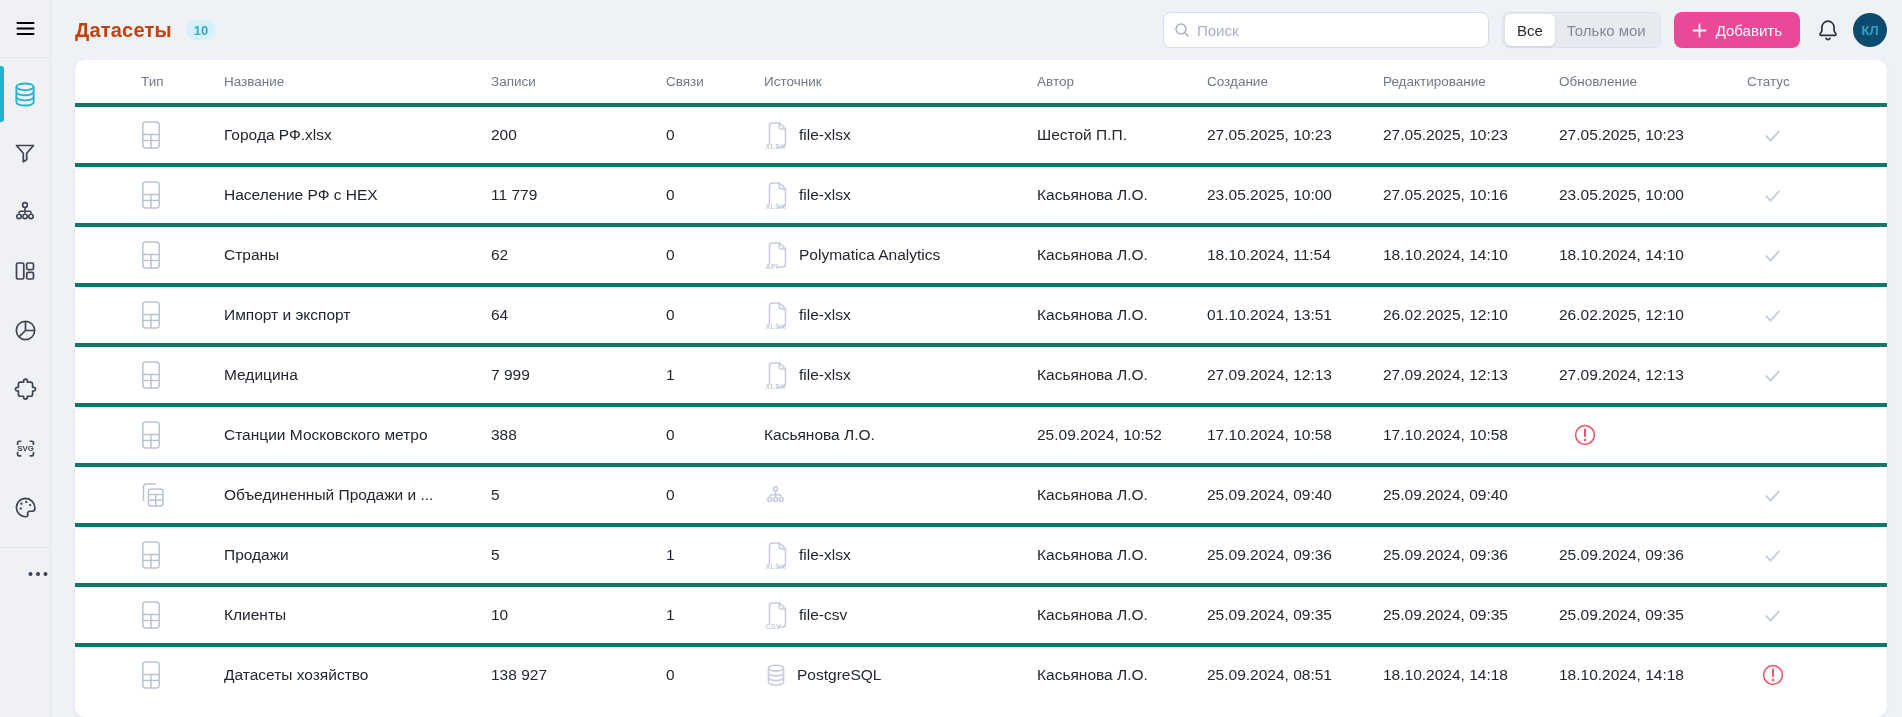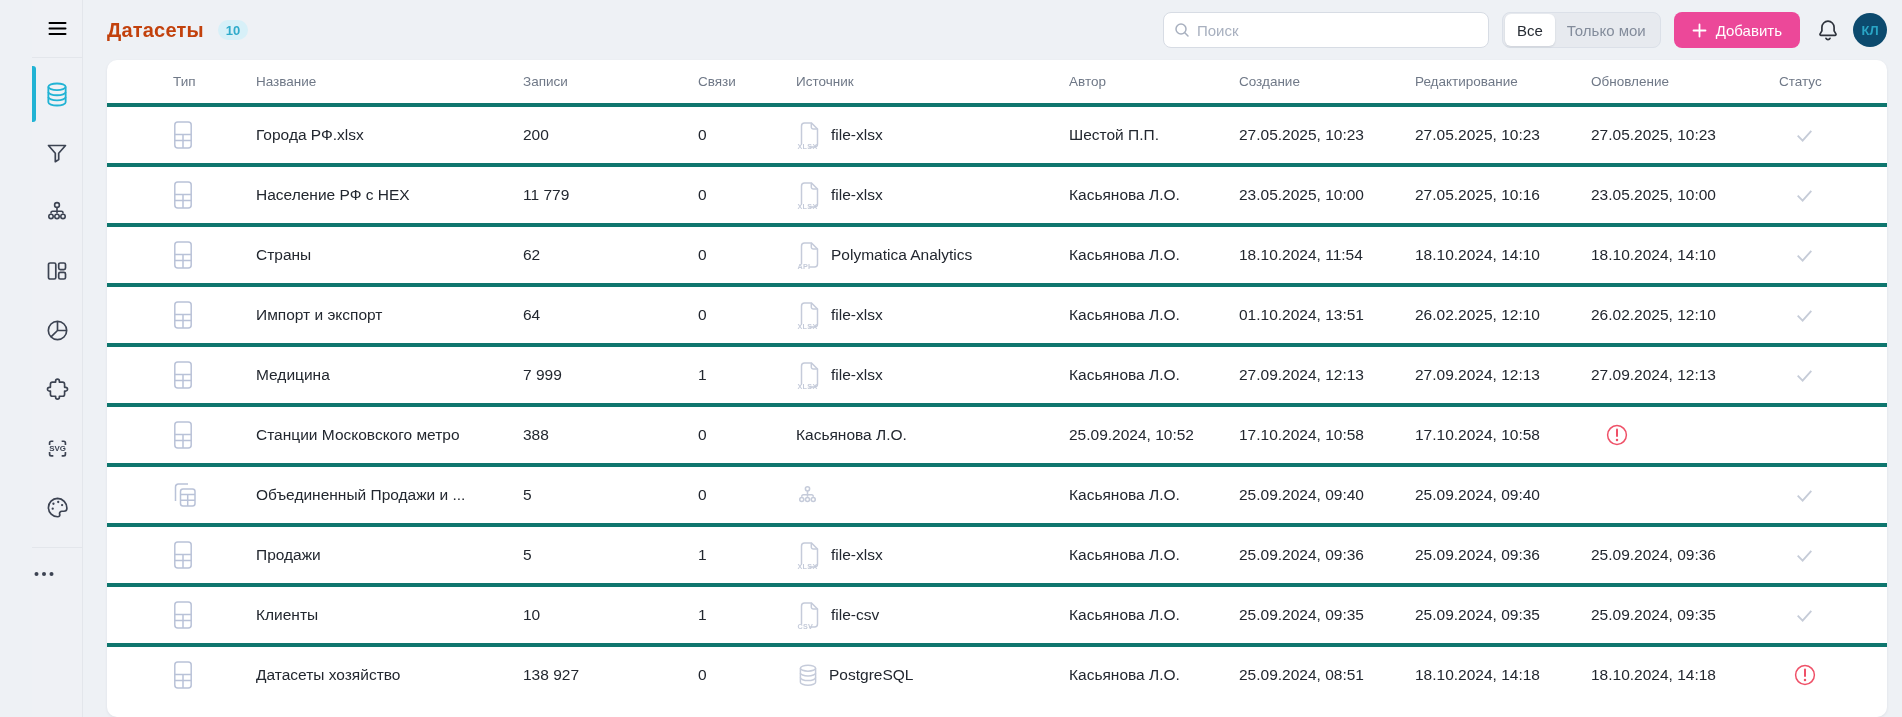--- a/index.html
+++ b/index.html
@@ -6,21 +6,21 @@
   html,body { width:1902px; height:717px; overflow:hidden; }
   body {
     font-family:"Liberation Sans","DejaVu Sans",sans-serif;
     background:#eef1f5; color:#21262e;
     display:flex;
   }
   
   .sidebar {
     width:51px; height:717px; flex:0 0 51px;
     background:#eff1f5; border-right:1px solid #e3e6eb;
-    display:flex; flex-direction:column; align-items:flex-start;margin-left:32px;
+    display:flex; flex-direction:column; align-items:flex-end;
   }
   .sb-top {
     width:100%; height:58px; display:flex; align-items:center; justify-content:center;
     border-bottom:1px solid #e3e6eb;
   }
   .icon-btn { background:none; border:none; cursor:pointer; display:flex; align-items:center; justify-content:center; }
   .sb-rail { display:flex; flex-direction:column; align-items:center; gap:33px; padding-top:23px; width:100%; }
   .sb-item {
     position:relative; width:100%; display:flex; justify-content:center;
     background:none; border:none; cursor:pointer; color:#3c4352; height:26px; align-items:center;

